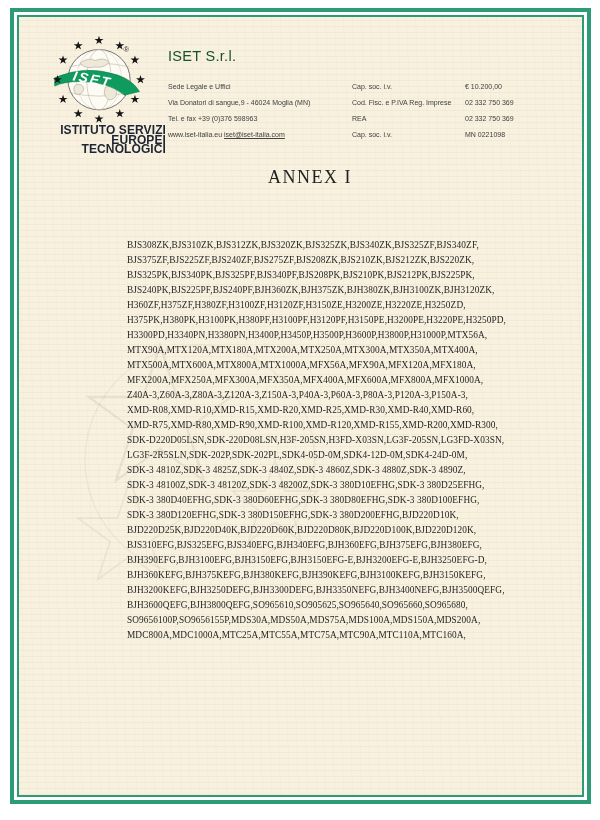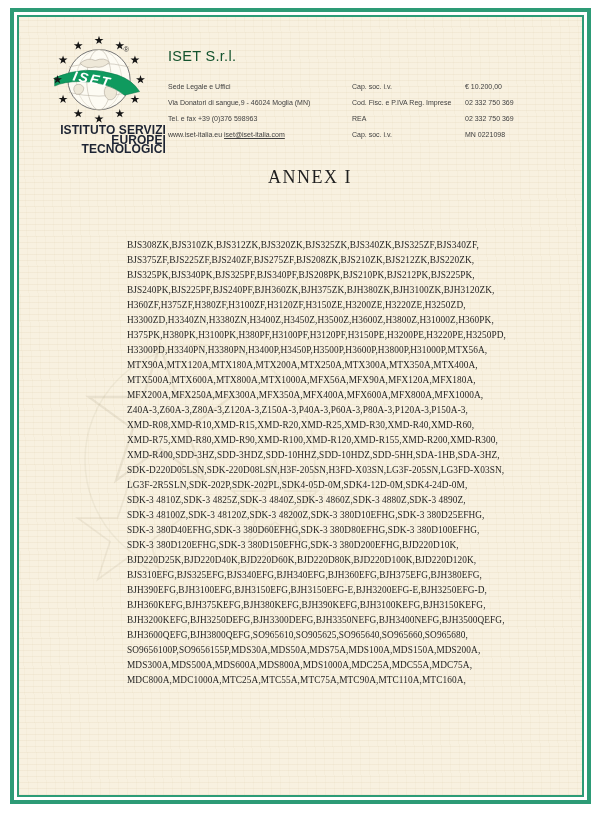--- a/index.html
+++ b/index.html
@@ -132,40 +132,37 @@
 
   <div class="annex-title">ANNEX I</div>
 
   <div class="codes">
 
   <div class="code-line">BJS308ZK,BJS310ZK,BJS312ZK,BJS320ZK,BJS325ZK,BJS340ZK,BJS325ZF,BJS340ZF,</div>
       <div class="code-line">BJS375ZF,BJS225ZF,BJS240ZF,BJS275ZF,BJS208ZK,BJS210ZK,BJS212ZK,BJS220ZK,</div>
       <div class="code-line">BJS325PK,BJS340PK,BJS325PF,BJS340PF,BJS208PK,BJS210PK,BJS212PK,BJS225PK,</div>
       <div class="code-line">BJS240PK,BJS225PF,BJS240PF,BJH360ZK,BJH375ZK,BJH380ZK,BJH3100ZK,BJH3120ZK,</div>
       <div class="code-line">H360ZF,H375ZF,H380ZF,H3100ZF,H3120ZF,H3150ZE,H3200ZE,H3220ZE,H3250ZD,</div>
-      <div class="code-line">H3300ZD,H3340ZN,H3380ZN,H3400Z,H3450Z,H3500Z,H3600Z,H3800Z,H31000Z,H360PK,</div>
       <div class="code-line">H375PK,H380PK,H3100PK,H380PF,H3100PF,H3120PF,H3150PE,H3200PE,H3220PE,H3250PD,</div>
       <div class="code-line">H3300PD,H3340PN,H3380PN,H3400P,H3450P,H3500P,H3600P,H3800P,H31000P,MTX56A,</div>
       <div class="code-line">MTX90A,MTX120A,MTX180A,MTX200A,MTX250A,MTX300A,MTX350A,MTX400A,</div>
       <div class="code-line">MTX500A,MTX600A,MTX800A,MTX1000A,MFX56A,MFX90A,MFX120A,MFX180A,</div>
       <div class="code-line">MFX200A,MFX250A,MFX300A,MFX350A,MFX400A,MFX600A,MFX800A,MFX1000A,</div>
       <div class="code-line">Z40A-3,Z60A-3,Z80A-3,Z120A-3,Z150A-3,P40A-3,P60A-3,P80A-3,P120A-3,P150A-3,</div>
       <div class="code-line">XMD-R08,XMD-R10,XMD-R15,XMD-R20,XMD-R25,XMD-R30,XMD-R40,XMD-R60,</div>
       <div class="code-line">XMD-R75,XMD-R80,XMD-R90,XMD-R100,XMD-R120,XMD-R155,XMD-R200,XMD-R300,</div>
-      <div class="code-line">XMD-R400,SDD-3HZ,SDD-3HDZ,SDD-10HHZ,SDD-10HDZ,SDD-5HH,SDA-1HB,SDA-3HZ,</div>
       <div class="code-line">SDK-D220D05LSN,SDK-220D08LSN,H3F-205SN,H3FD-X03SN,LG3F-205SN,LG3FD-X03SN,</div>
       <div class="code-line">LG3F-2R5SLN,SDK-202P,SDK-202PL,SDK4-05D-0M,SDK4-12D-0M,SDK4-24D-0M,</div>
       <div class="code-line">SDK-3 4810Z,SDK-3 4825Z,SDK-3 4840Z,SDK-3 4860Z,SDK-3 4880Z,SDK-3 4890Z,</div>
       <div class="code-line">SDK-3 48100Z,SDK-3 48120Z,SDK-3 48200Z,SDK-3 380D10EFHG,SDK-3 380D25EFHG,</div>
       <div class="code-line">SDK-3 380D40EFHG,SDK-3 380D60EFHG,SDK-3 380D80EFHG,SDK-3 380D100EFHG,</div>
       <div class="code-line">SDK-3 380D120EFHG,SDK-3 380D150EFHG,SDK-3 380D200EFHG,BJD220D10K,</div>
       <div class="code-line">BJD220D25K,BJD220D40K,BJD220D60K,BJD220D80K,BJD220D100K,BJD220D120K,</div>
       <div class="code-line">BJS310EFG,BJS325EFG,BJS340EFG,BJH340EFG,BJH360EFG,BJH375EFG,BJH380EFG,</div>
       <div class="code-line">BJH390EFG,BJH3100EFG,BJH3150EFG,BJH3150EFG-E,BJH3200EFG-E,BJH3250EFG-D,</div>
       <div class="code-line">BJH360KEFG,BJH375KEFG,BJH380KEFG,BJH390KEFG,BJH3100KEFG,BJH3150KEFG,</div>
       <div class="code-line">BJH3200KEFG,BJH3250DEFG,BJH3300DEFG,BJH3350NEFG,BJH3400NEFG,BJH3500QEFG,</div>
       <div class="code-line">BJH3600QEFG,BJH3800QEFG,SO965610,SO905625,SO965640,SO965660,SO965680,</div>
       <div class="code-line">SO9656100P,SO9656155P,MDS30A,MDS50A,MDS75A,MDS100A,MDS150A,MDS200A,</div>
-      <div class="code-line">MDS300A,MDS500A,MDS600A,MDS800A,MDS1000A,MDC25A,MDC55A,MDC75A,</div>
       <div class="code-line">MDC800A,MDC1000A,MTC25A,MTC55A,MTC75A,MTC90A,MTC110A,MTC160A,</div>
     </div>
 
 </div>
 
 </body></html>

